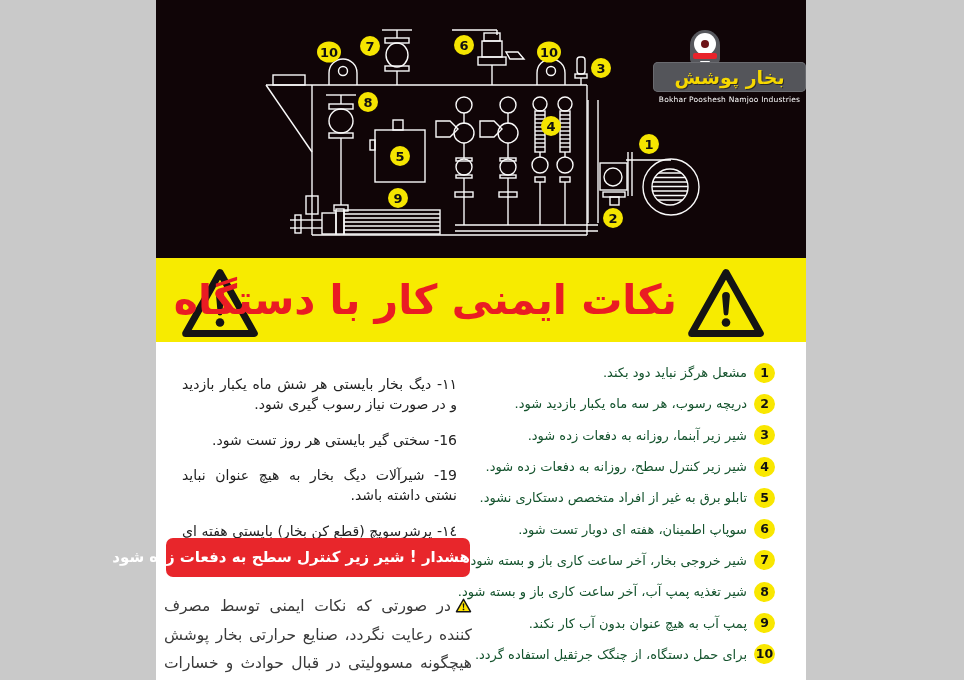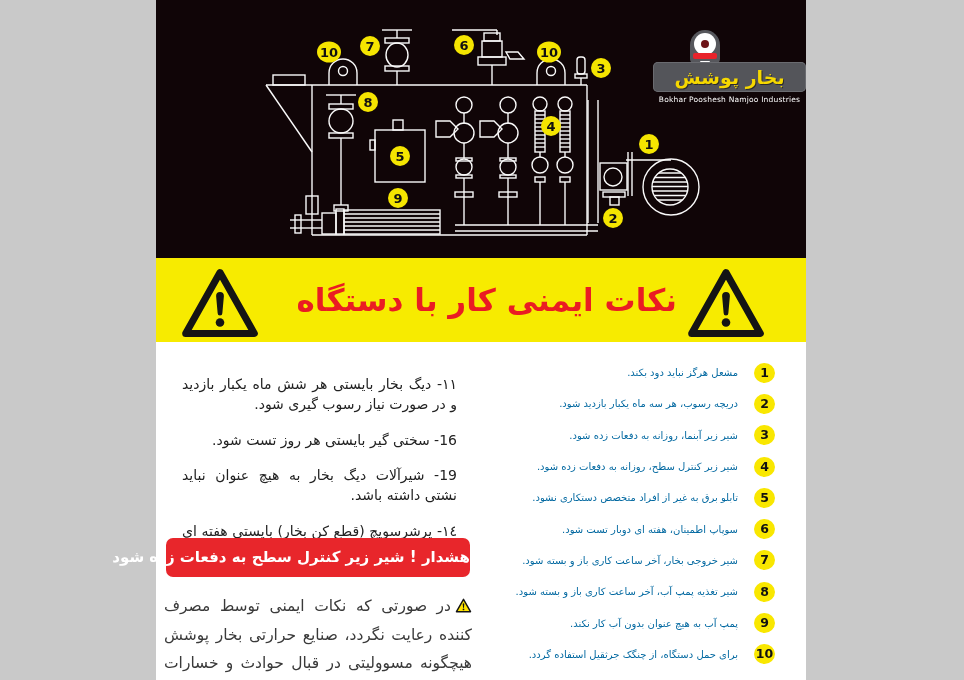--- a/index.html
+++ b/index.html
@@ -18,27 +18,27 @@
   .logo-band{position:absolute;bottom:5px;left:3px;width:24px;height:6px;background:#e8232b;border-radius:2px;}
   .logo-dash{position:absolute;bottom:0px;left:10px;width:10px;height:3px;background:#ffffff;border-radius:1px;}
   .logo-badge{position:absolute;top:34px;left:0;width:153px;height:30px;background:#54555a;border-radius:5px;box-shadow:0 0 0 1px #6a6b70 inset;}
   .logo-fa{display:block;width:100%;text-align:center;direction:rtl;color:#f6d800;font-size:19px;font-weight:bold;line-height:30px;text-shadow:1px 1px 0 #2c2c2e;}
   .logo-en{position:absolute;top:67px;left:0;width:153px;text-align:center;color:#ffffff;font-size:7.5px;font-weight:normal;letter-spacing:.2px;white-space:nowrap;}
 
   
   .warn-tri{position:absolute;top:8px;}
   .warn-tri.left{left:25px;}
   .warn-tri.right{left:531px;}
-  .banner-title{position:absolute;right:129px;top:50%;transform:translateY(-50%);direction:rtl;color:#ea1c23;font-size:31px;font-weight:bold;white-space:nowrap;letter-spacing:-.5px;}
+  .banner-title{position:absolute;right:129px;top:50%;transform:translateY(-50%);direction:rtl;color:#ea1c23;font-size:41px;font-weight:bold;white-space:nowrap;letter-spacing:-.5px;}
 
   
   .col-right{position:absolute;top:357px;right:22px;direction:rtl;}
   .srow{display:flex;align-items:center;height:31.3px;direction:rtl;}
   .snum{flex:0 0 auto;width:21px;height:20px;background:#f9e700;border-radius:50%;color:#111;font-size:12.5px;font-weight:bold;text-align:center;line-height:20px;}
-  .stext{margin-right:16px;font-size:10px;color:#0369a1;white-space:nowrap;}
+  .stext{margin-right:7px;font-size:13px;color:#14532d;white-space:nowrap;}
 
   .col-left{position:absolute;left:10px;top:359px;width:307px;direction:rtl;text-align:justify;font-size:14px;line-height:19.8px;color:#222222;}
   .col-left .pt{margin:16px;}
 
   .warn-box{position:absolute;left:10px;top:538px;width:304px;height:39px;background:#e8262b;border-radius:7px;color:#ffffff;font-weight:bold;font-size:15px;line-height:39px;text-align:center;direction:rtl;white-space:nowrap;}
 
   .disclaimer{position:absolute;left:8px;top:592px;width:308px;direction:rtl;text-align:justify;font-size:15.5px;line-height:28.5px;color:#3a3a3a;}
   .disclaimer svg{vertical-align:-2px;margin-left:4px;}
 
   

